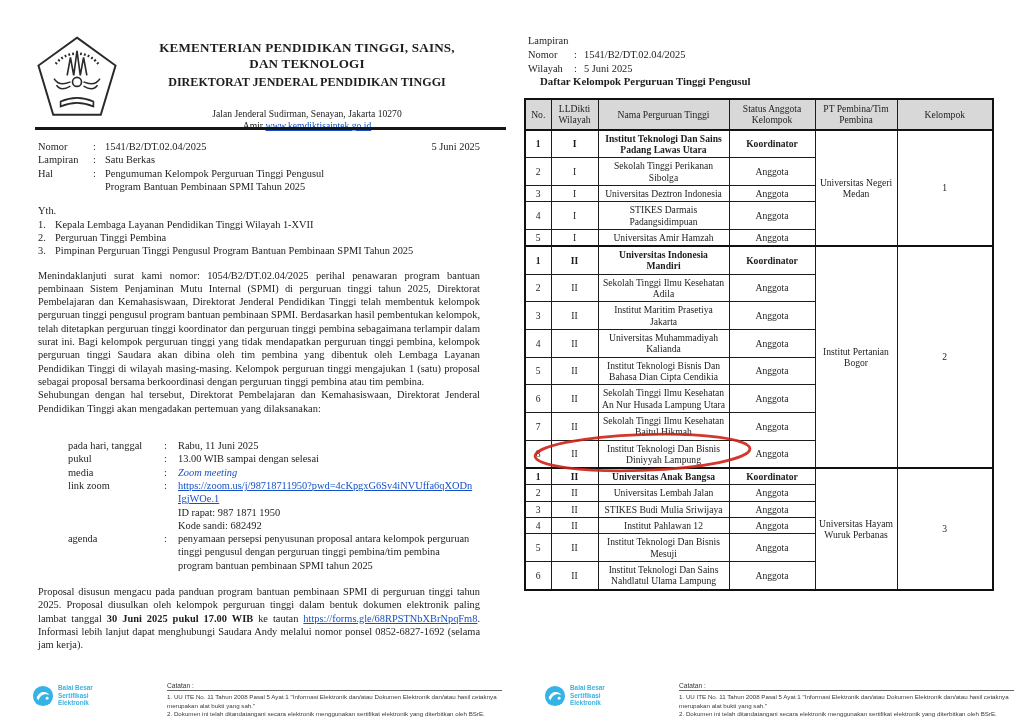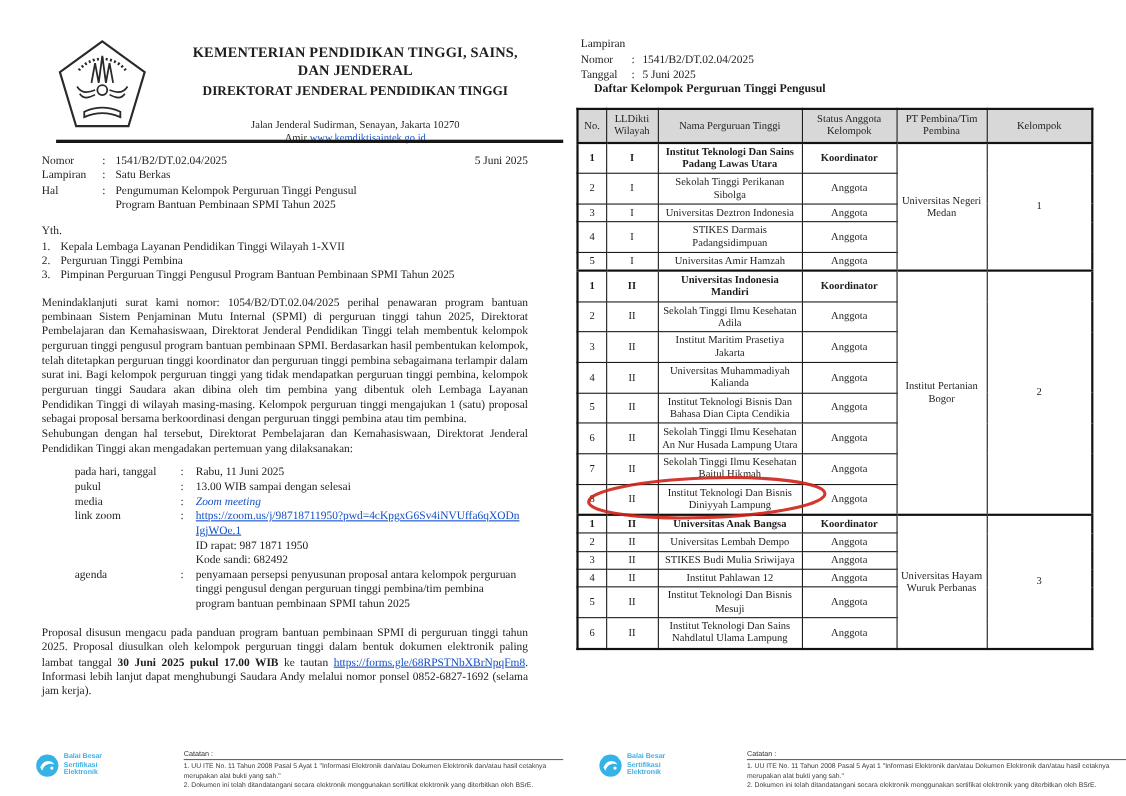--- a/index.html
+++ b/index.html
@@ -1,21 +1,21 @@
 <!DOCTYPE html>
 <html><head>
 <meta charset="utf-8">
 <style>
   html,body { margin:0; padding:0; }
   body {
     width:1024px; height:724px; overflow:hidden; background:#ffffff;
     font-family:"Liberation Serif", serif; color:#1d1d1d;
     -webkit-font-smoothing:antialiased;
   }
-  .page { position:absolute; top:0; width:512px; height:724px; background:#fff;padding-left:16px; }
+  .page { position:absolute; top:0; width:512px; height:724px; background:#fff; }
   #page-left { left:0; }
   #page-right { left:512px; }
 
   
   .letterhead { position:relative; height:131px; }
   .lh-logo { position:absolute; left:36px; top:36px; width:82px; height:82px; }
   .lh-text { position:absolute; left:118px; top:40px; width:378px; text-align:center; }
   .lh-min { font-weight:bold; font-size:13.1px; line-height:1.22; letter-spacing:.2px; }
   .lh-dir { font-weight:bold; font-size:12.1px; margin-top:3px; }
   .lh-small { font-size:9.6px; line-height:1.3; }
@@ -28,21 +28,21 @@
   .meta-row { display:flex; }
   .meta-label { width:55px; flex:none; }
   .meta-colon { width:12px; flex:none; }
   .meta-value { flex:1; }
   .meta-date { position:absolute; right:0; top:0; }
   .yth { margin-top:11px; }
   .rec-row { display:flex; }
   .rec-num { width:17px; flex:none; }
   .para { text-align:justify; margin-top:11px; }
   .para.nogap { margin-top:0; }
-  .meeting { margin:8px 0 0 30px; }
+  .meeting { margin:24px 0 0 30px; }
   .meet-row { display:flex; }
   .meet-label { width:96px; flex:none; }
   .meet-colon { width:14px; flex:none; }
   .meet-value { width:296px; }
   .link { color:#1550c8; text-decoration:underline; word-break:break-all; }
   .zoom-italic { font-style:italic; color:#1550c8; }
   .closing { margin-top:13px; text-align:justify; }
   .bold { font-weight:bold; }
 
   
@@ -83,21 +83,21 @@
       <path d="M50 2 L97 36 L79 96 L21 96 L3 36 Z" fill="none" stroke="#2a2a2a" stroke-width="2.4"></path>
       <path d="M24 34 A33 33 0 0 1 76 34" fill="none" stroke="#2a2a2a" stroke-width="3" stroke-dasharray="2.2 2.6"></path>
       <path d="M38 48 L42 26 L46 48 M46 48 L50 18 L54 48 M54 48 L58 26 L62 48" fill="none" stroke="#2a2a2a" stroke-width="2"></path>
       <circle cx="50" cy="56" r="5.5" fill="none" stroke="#2a2a2a" stroke-width="2"></circle>
       <path d="M42 56 Q28 62 22 52 M42 61 Q30 68 25 60" fill="none" stroke="#2a2a2a" stroke-width="1.8"></path>
       <path d="M58 56 Q72 62 78 52 M58 61 Q70 68 75 60" fill="none" stroke="#2a2a2a" stroke-width="1.8"></path>
       <path d="M30 80 Q50 71 70 80 L70 86 Q50 77 30 86 Z" fill="none" stroke="#2a2a2a" stroke-width="2"></path>
     </svg>
     <div class="lh-text">
       <div class="lh-min">KEMENTERIAN PENDIDIKAN TINGGI, SAINS,</div>
-      <div class="lh-min">DAN JENDERAL</div>
+      <div class="lh-min">DAN TEKNOLOGI</div>
       <div class="lh-dir">DIREKTORAT JENDERAL PENDIDIKAN TINGGI</div>
       <div class="lh-small first">Jalan Jenderal Sudirman, Senayan, Jakarta 10270</div>
       <div class="lh-small">
         <span>Amir</span>
         <span class="link">www.kemdiktisaintek.go.id</span>
       </div>
     </div>
     <div class="head-rule"></div>
   </div>
 
@@ -201,21 +201,21 @@
 <div class="page" id="page-right">
 
   <div class="lampiran-block">
     <div>Lampiran</div>
     <div class="lamp-row">
       <span class="lamp-label">Nomor</span>
       <span class="lamp-colon">:</span>
       <span>1541/B2/DT.02.04/2025</span>
     </div>
     <div class="lamp-row">
-      <span class="lamp-label">Tanggal</span>
+      <span class="lamp-label">Wilayah</span>
       <span class="lamp-colon">:</span>
       <span>5 Juni 2025</span>
     </div>
   </div>
 
   <div class="table-title">Daftar Kelompok Perguruan Tinggi Pengusul</div>
 
   <table id="pt-table">
     <colgroup>
       <col style="width:26px">
@@ -322,21 +322,21 @@
           <td class="col-no bold">1</td>
           <td class="col-wilayah bold">II</td>
           <td class="col-nama bold">Universitas Anak Bangsa</td>
           <td class="col-status bold">Koordinator</td>
           <td class="col-pembina" rowspan="6">Universitas Hayam Wuruk Perbanas</td>
           <td class="col-kelompok" rowspan="6">3</td>
         </tr>
         <tr>
           <td class="col-no">2</td>
           <td class="col-wilayah">II</td>
-          <td class="col-nama">Universitas Lembah Dempo</td>
+          <td class="col-nama">Universitas Lembah Jalan</td>
           <td class="col-status">Anggota</td>
         </tr>
         <tr>
           <td class="col-no">3</td>
           <td class="col-wilayah">II</td>
           <td class="col-nama">STIKES Budi Mulia Sriwijaya</td>
           <td class="col-status">Anggota</td>
         </tr>
         <tr>
           <td class="col-no">4</td>

